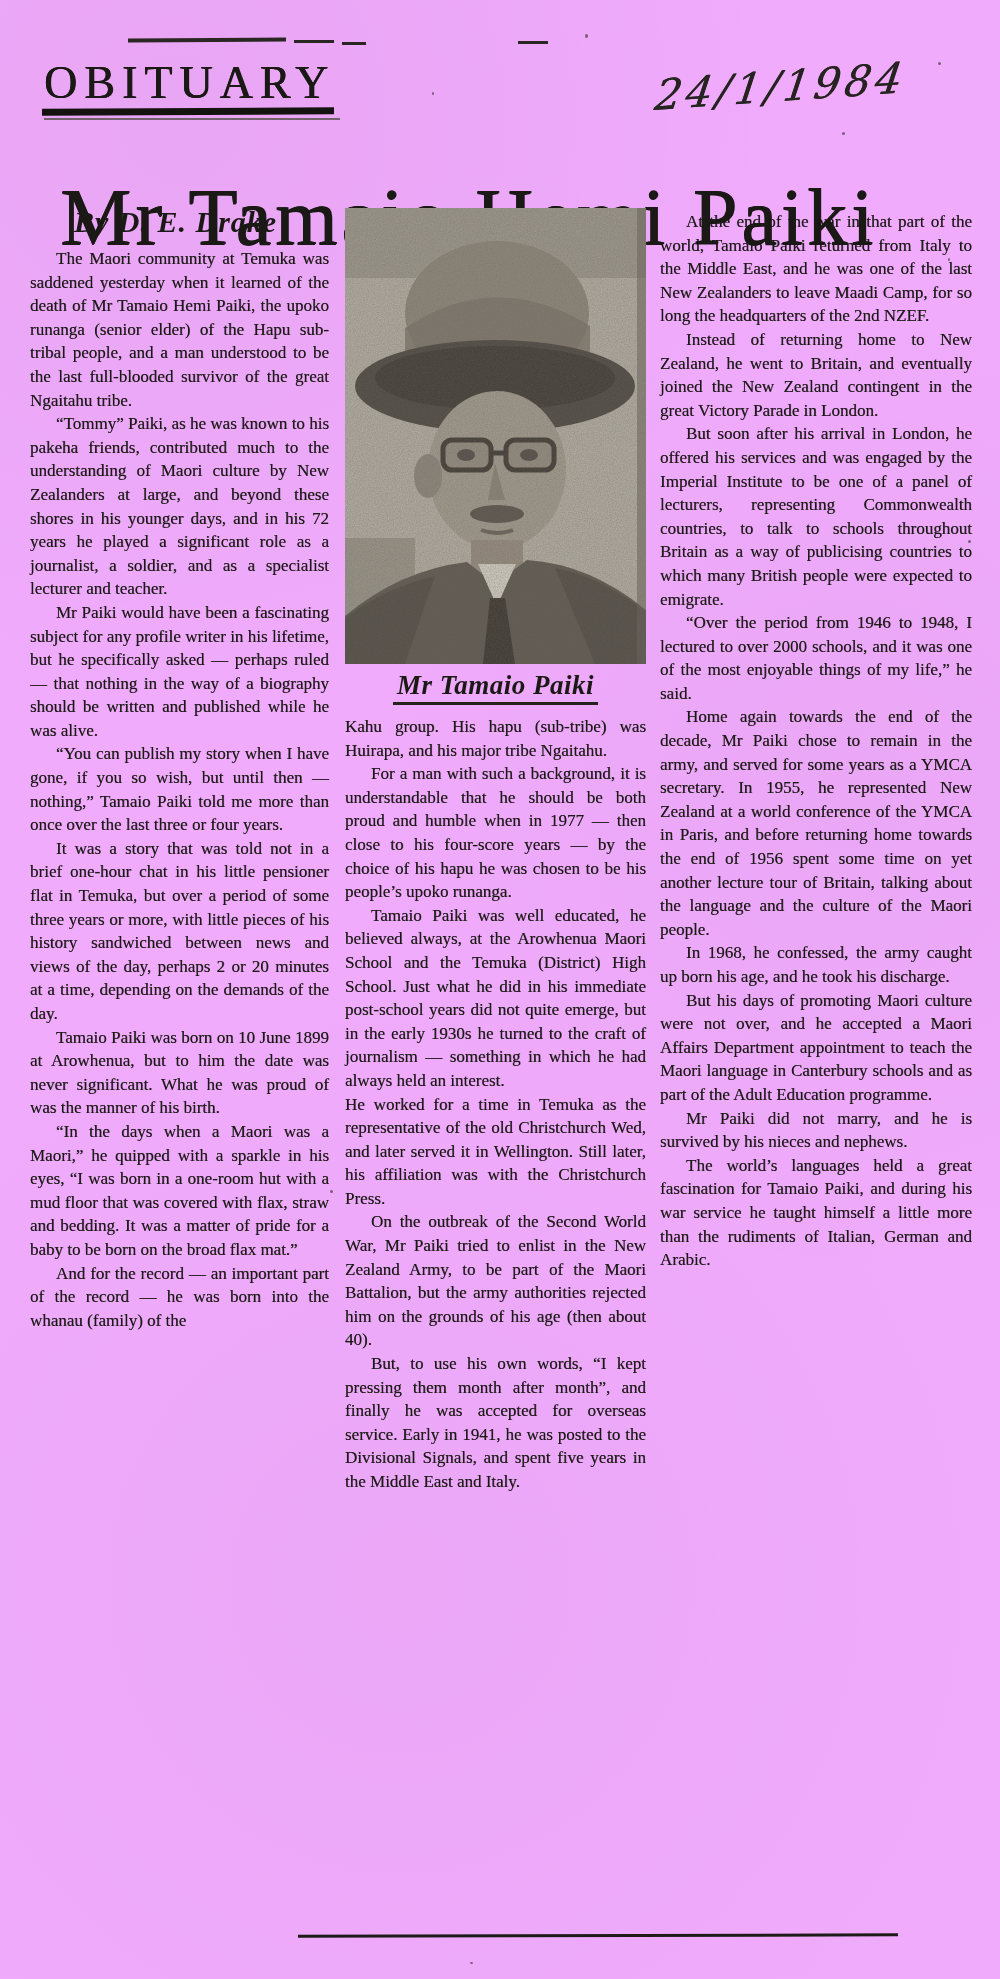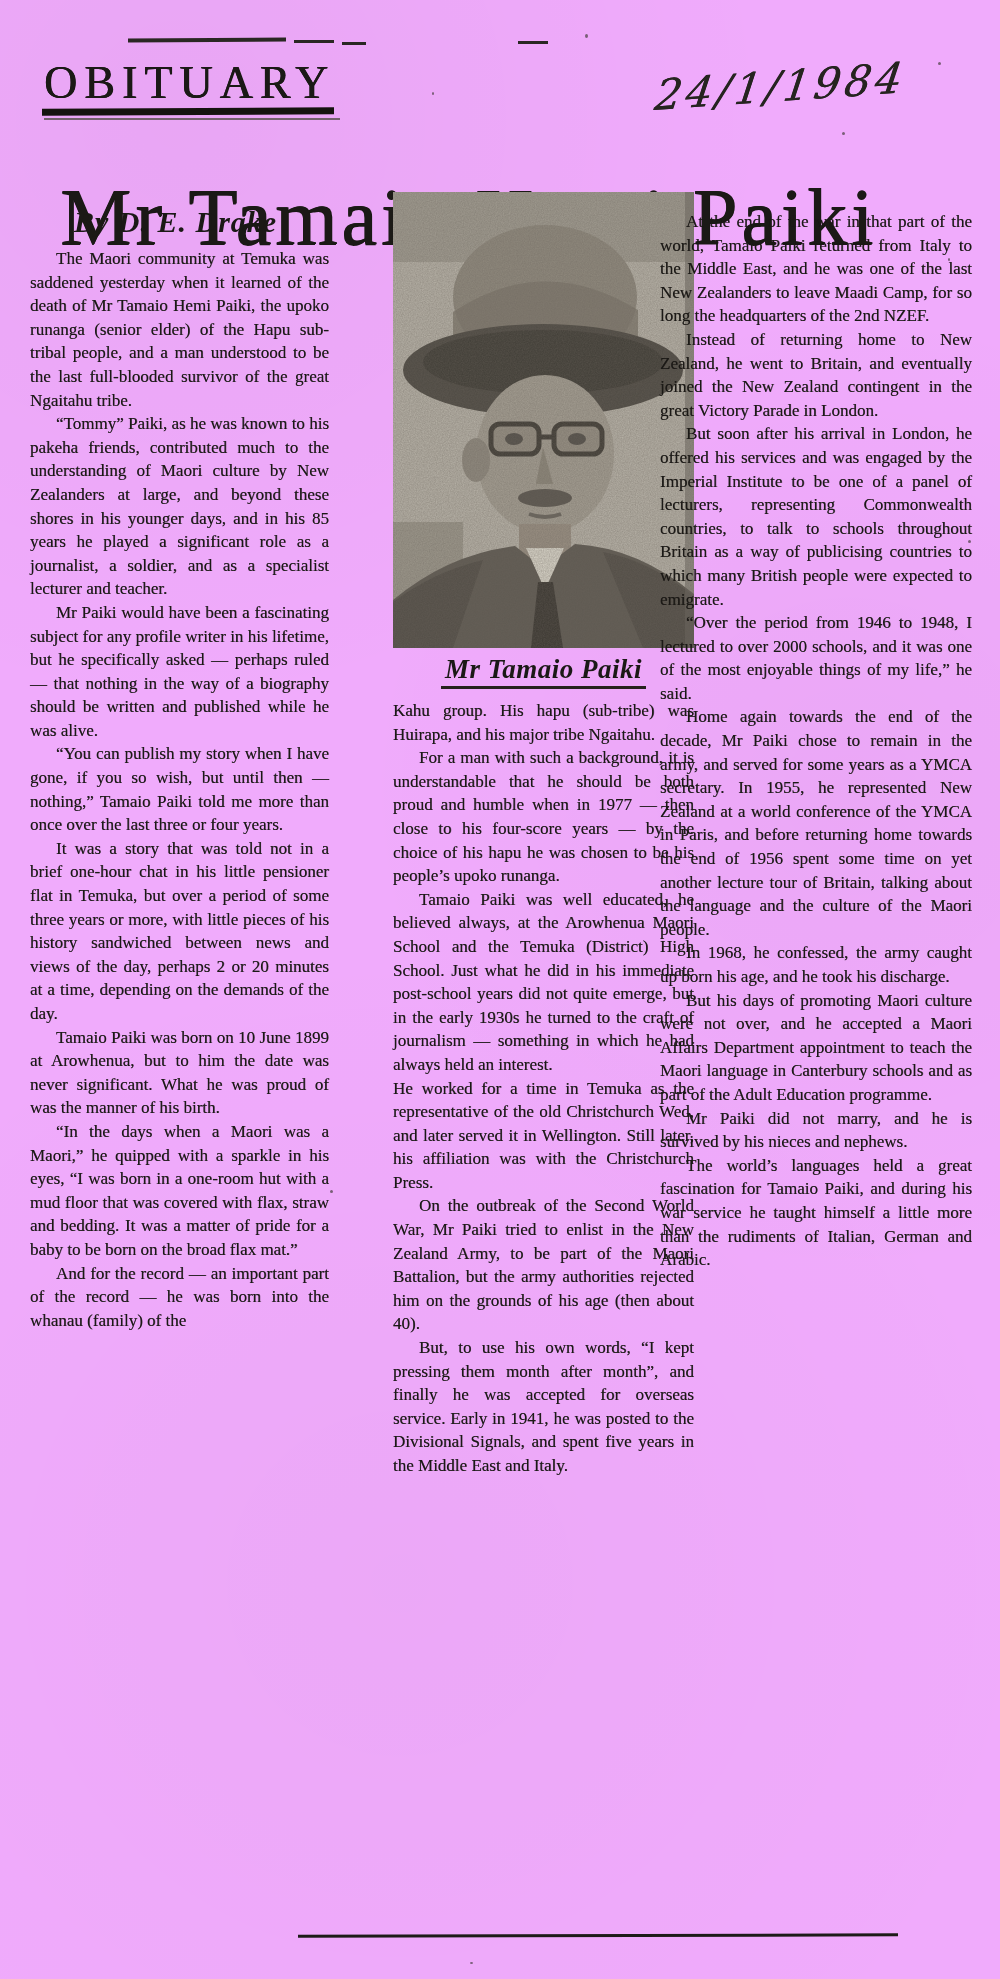--- a/index.html
+++ b/index.html
@@ -53,21 +53,21 @@
   }
 
   .byline {
     margin:0 0 8px 44px;
     font-style:italic; font-weight:bold; font-size:30px;
     letter-spacing:1px;
   }
 
   .col { position:absolute; top:205px; }
   .col-1 { left:30px;  width:299px; }
-  .col-2 { left:345px; width:301px; top:192px;margin-left:48px; }
+  .col-2 { left:345px; width:301px; top:208px; }
   .col-3 { left:660px; width:312px; top:210px; }
 
   .body-text p {
     margin:0;
     font-size:17px; line-height:23.6px;
     text-align:justify;
     text-shadow:0.35px 0.25px 0 rgba(22,19,15,0.55);
   }
   .body-text p.indent { text-indent:26px; }
 
@@ -102,21 +102,21 @@
   <div class="kicker-rule"></div>
   <div class="kicker-rule2"></div>
 
   <div class="hand-date">24/1/1984</div>
 
   <h1 class="headline">Mr Tamaio Hemi Paiki</h1>
 
   <div class="col col-1 body-text">
     <div class="byline">By D. E. Drake</div>
     <p class="indent">The Maori community at Temuka was saddened yesterday when it learned of the death of Mr Tamaio Hemi Paiki, the upoko runanga (senior elder) of the Hapu sub-tribal people, and a man understood to be the last full-blooded survivor of the great Ngaitahu tribe.</p>
-    <p class="indent">“Tommy” Paiki, as he was known to his pakeha friends, contributed much to the understanding of Maori culture by New Zealanders at large, and beyond these shores in his younger days, and in his 85 years he played a significant role as a journalist, a soldier, and as a specialist lecturer and teacher.</p>
+    <p class="indent">“Tommy” Paiki, as he was known to his pakeha friends, contributed much to the understanding of Maori culture by New Zealanders at large, and beyond these shores in his younger days, and in his 72 years he played a significant role as a journalist, a soldier, and as a specialist lecturer and teacher.</p>
     <p class="indent">Mr Paiki would have been a fascinating subject for any profile writer in his lifetime, but he specifically asked — perhaps ruled — that nothing in the way of a biography should be written and published while he was alive.</p>
     <p class="indent">“You can publish my story when I have gone, if you so wish, but until then — nothing,” Tamaio Paiki told me more than once over the last three or four years.</p>
     <p class="indent">It was a story that was told not in a brief one-hour chat in his little pensioner flat in Temuka, but over a period of some three years or more, with little pieces of his history sandwiched between news and views of the day, perhaps 2 or 20 minutes at a time, depending on the demands of the day.</p>
     <p class="indent">Tamaio Paiki was born on 10 June 1899 at Arowhenua, but to him the date was never significant. What he was proud of was the manner of his birth.</p>
     <p class="indent">“In the days when a Maori was a Maori,” he quipped with a sparkle in his eyes, “I was born in a one-room hut with a mud floor that was covered with flax, straw and bedding. It was a matter of pride for a baby to be born on the broad flax mat.”</p>
     <p class="indent">And for the record — an important part of the record — he was born into the whanau (family) of the</p>
   </div>
 
   <div class="col col-2 body-text">
 

